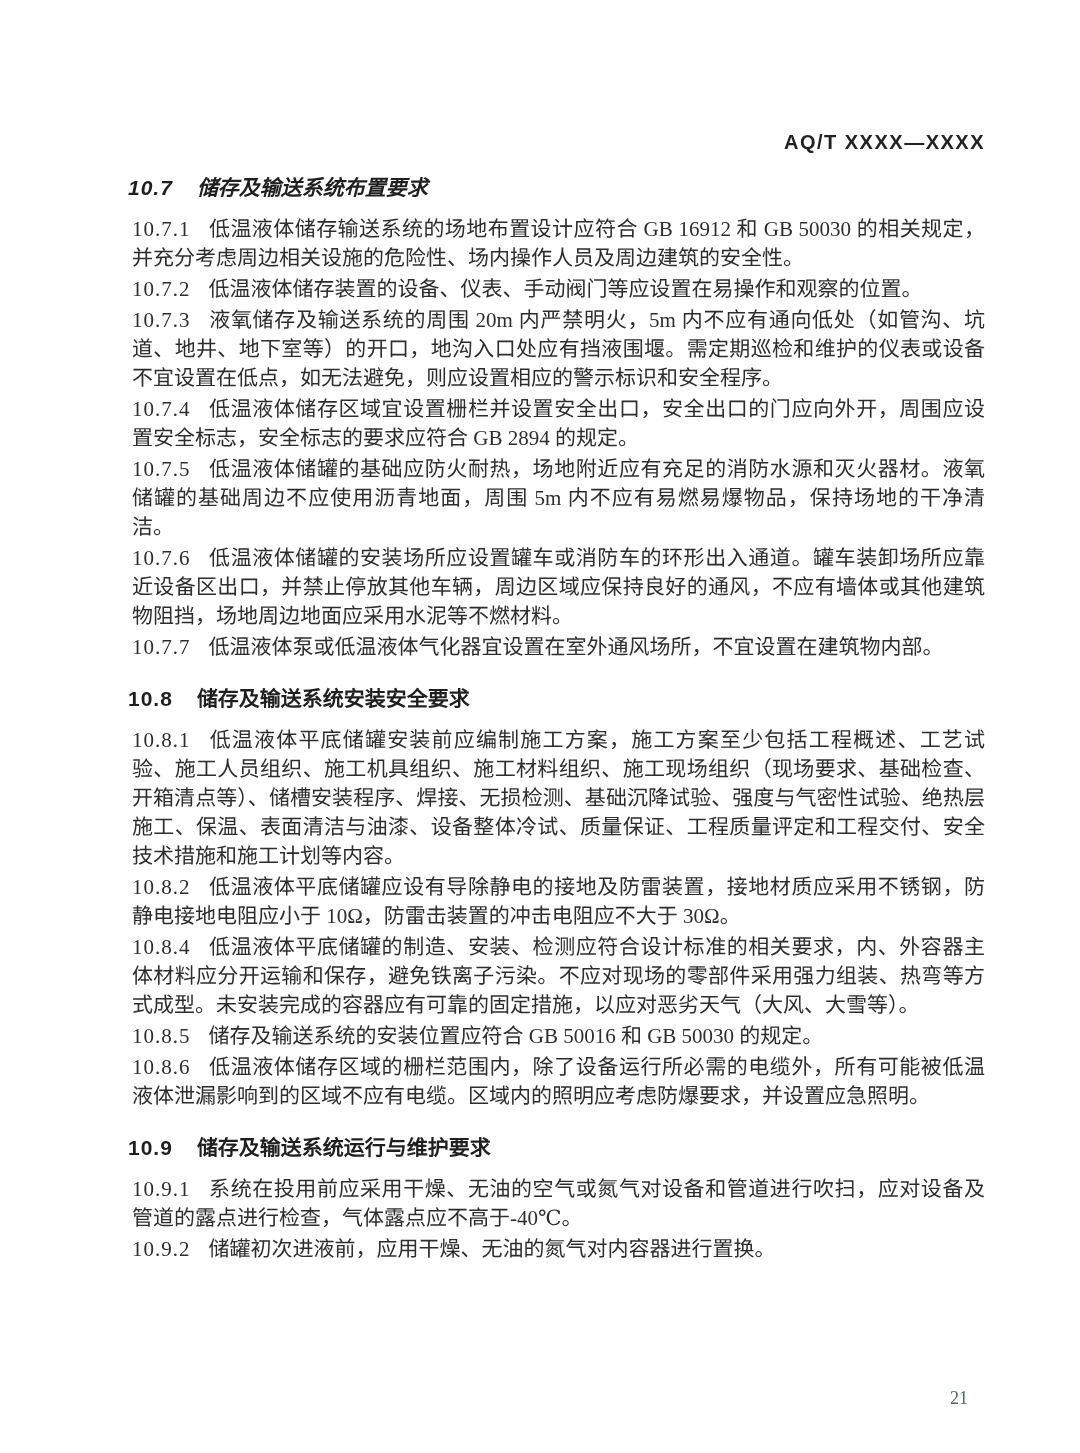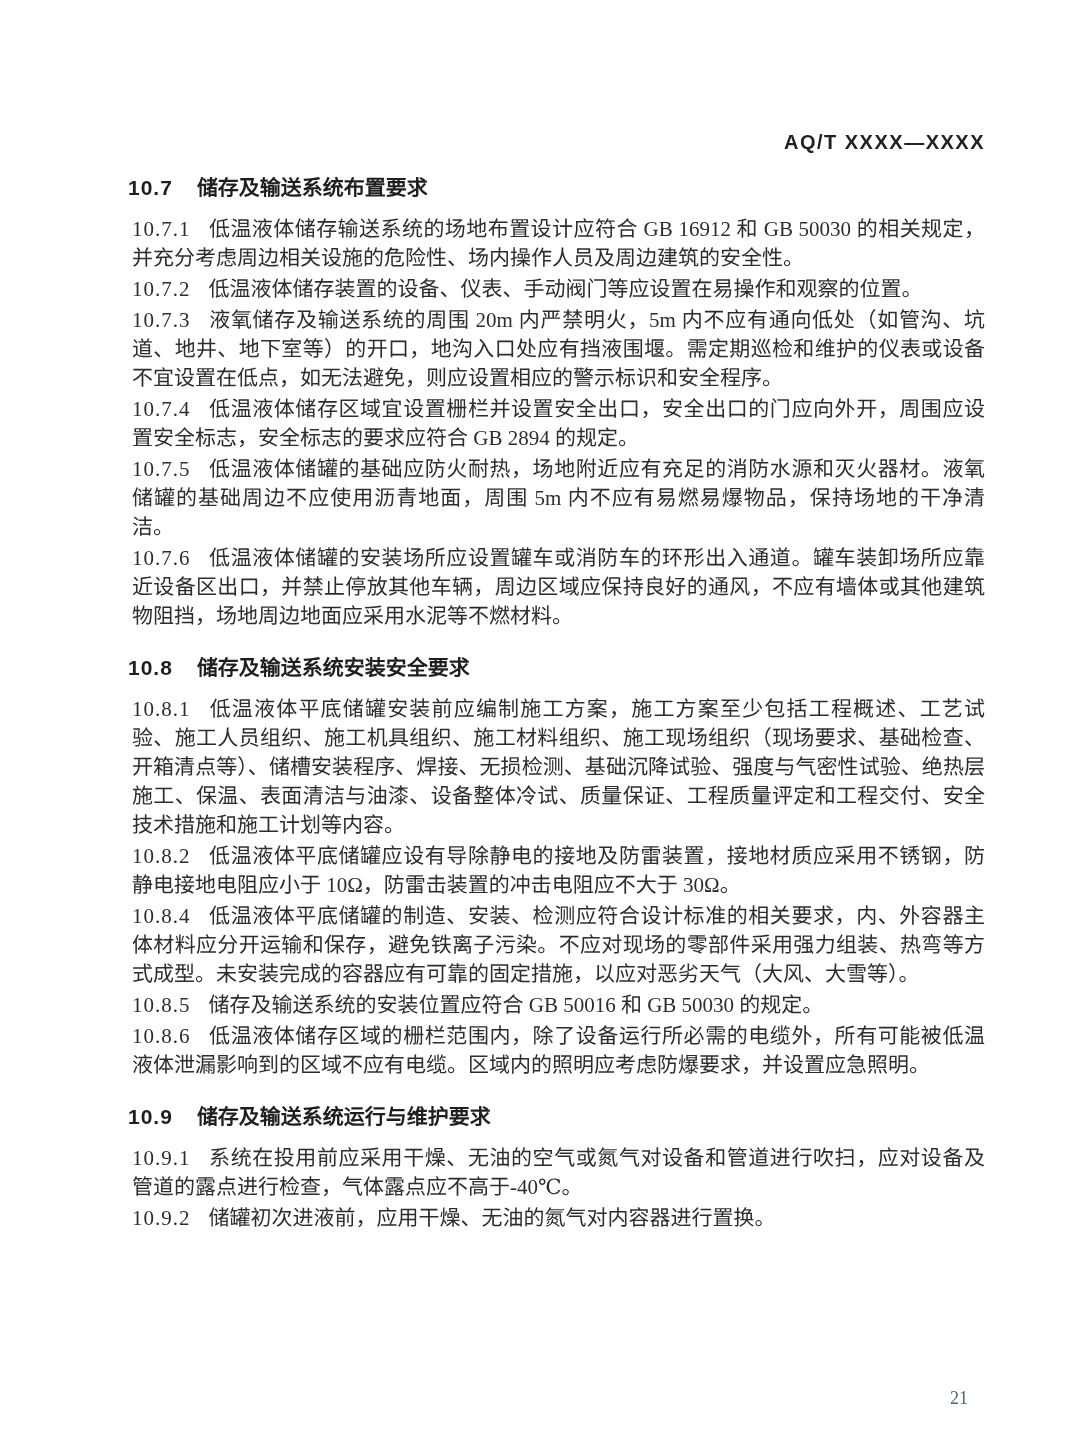--- a/index.html
+++ b/index.html
@@ -35,20 +35,21 @@
   .heading {
     font-family: "Liberation Sans", "DejaVu Sans", sans-serif;
     font-size: 21px;
     font-weight: 700;
     color: #1f1f1f;
     line-height: 29px;
     margin: 22px 0 13px 0;
   }
   .heading:first-child {
     margin-top: 0;
+    font-style: italic;
   }
   .heading .num {
     margin-right: 24px;
     letter-spacing: 1px;
   }
   .clause {
     font-size: 21px;
     line-height: 29px;
     margin: 0 0 2px 4px;
     text-align: justify;
@@ -83,20 +84,21 @@
     <p class="clause"><span class="num">10.7.2</span><span>低温液体储存装置的设备、仪表、手动阀门等应设置在易操作和观察的位置。</span></p>
 
     <p class="clause"><span class="num">10.7.3</span><span>液氧储存及输送系统的周围 20m 内严禁明火，5m 内不应有通向低处（如管沟、坑道、地井、地下室等）的开口，地沟入口处应有挡液围堰。需定期巡检和维护的仪表或设备不宜设置在低点，如无法避免，则应设置相应的警示标识和安全程序。</span></p>
 
     <p class="clause"><span class="num">10.7.4</span><span>低温液体储存区域宜设置栅栏并设置安全出口，安全出口的门应向外开，周围应设置安全标志，安全标志的要求应符合 GB 2894 的规定。</span></p>
 
     <p class="clause"><span class="num">10.7.5</span><span>低温液体储罐的基础应防火耐热，场地附近应有充足的消防水源和灭火器材。液氧储罐的基础周边不应使用沥青地面，周围 5m 内不应有易燃易爆物品，保持场地的干净清洁。</span></p>
 
     <p class="clause"><span class="num">10.7.6</span><span>低温液体储罐的安装场所应设置罐车或消防车的环形出入通道。罐车装卸场所应靠近设备区出口，并禁止停放其他车辆，周边区域应保持良好的通风，不应有墙体或其他建筑物阻挡，场地周边地面应采用水泥等不燃材料。</span></p>
 
+    <p class="clause"><span class="num">10.7.7</span><span>低温液体泵或低温液体气化器宜设置在室外通风场所，不宜设置在建筑物内部。</span></p>
 
 
     <h2 class="heading"><span class="num">10.8</span><span>储存及输送系统安装安全要求</span></h2>
 
     <p class="clause"><span class="num">10.8.1</span><span>低温液体平底储罐安装前应编制施工方案，施工方案至少包括工程概述、工艺试验、施工人员组织、施工机具组织、施工材料组织、施工现场组织（现场要求、基础检查、开箱清点等）、储槽安装程序、焊接、无损检测、基础沉降试验、强度与气密性试验、绝热层施工、保温、表面清洁与油漆、设备整体冷试、质量保证、工程质量评定和工程交付、安全技术措施和施工计划等内容。</span></p>
 
     <p class="clause"><span class="num">10.8.2</span><span>低温液体平底储罐应设有导除静电的接地及防雷装置，接地材质应采用不锈钢，防静电接地电阻应小于 10Ω，防雷击装置的冲击电阻应不大于 30Ω。</span></p>
 
 
     <p class="clause"><span class="num">10.8.4</span><span>低温液体平底储罐的制造、安装、检测应符合设计标准的相关要求，内、外容器主体材料应分开运输和保存，避免铁离子污染。不应对现场的零部件采用强力组装、热弯等方式成型。未安装完成的容器应有可靠的固定措施，以应对恶劣天气（大风、大雪等）。</span></p>

